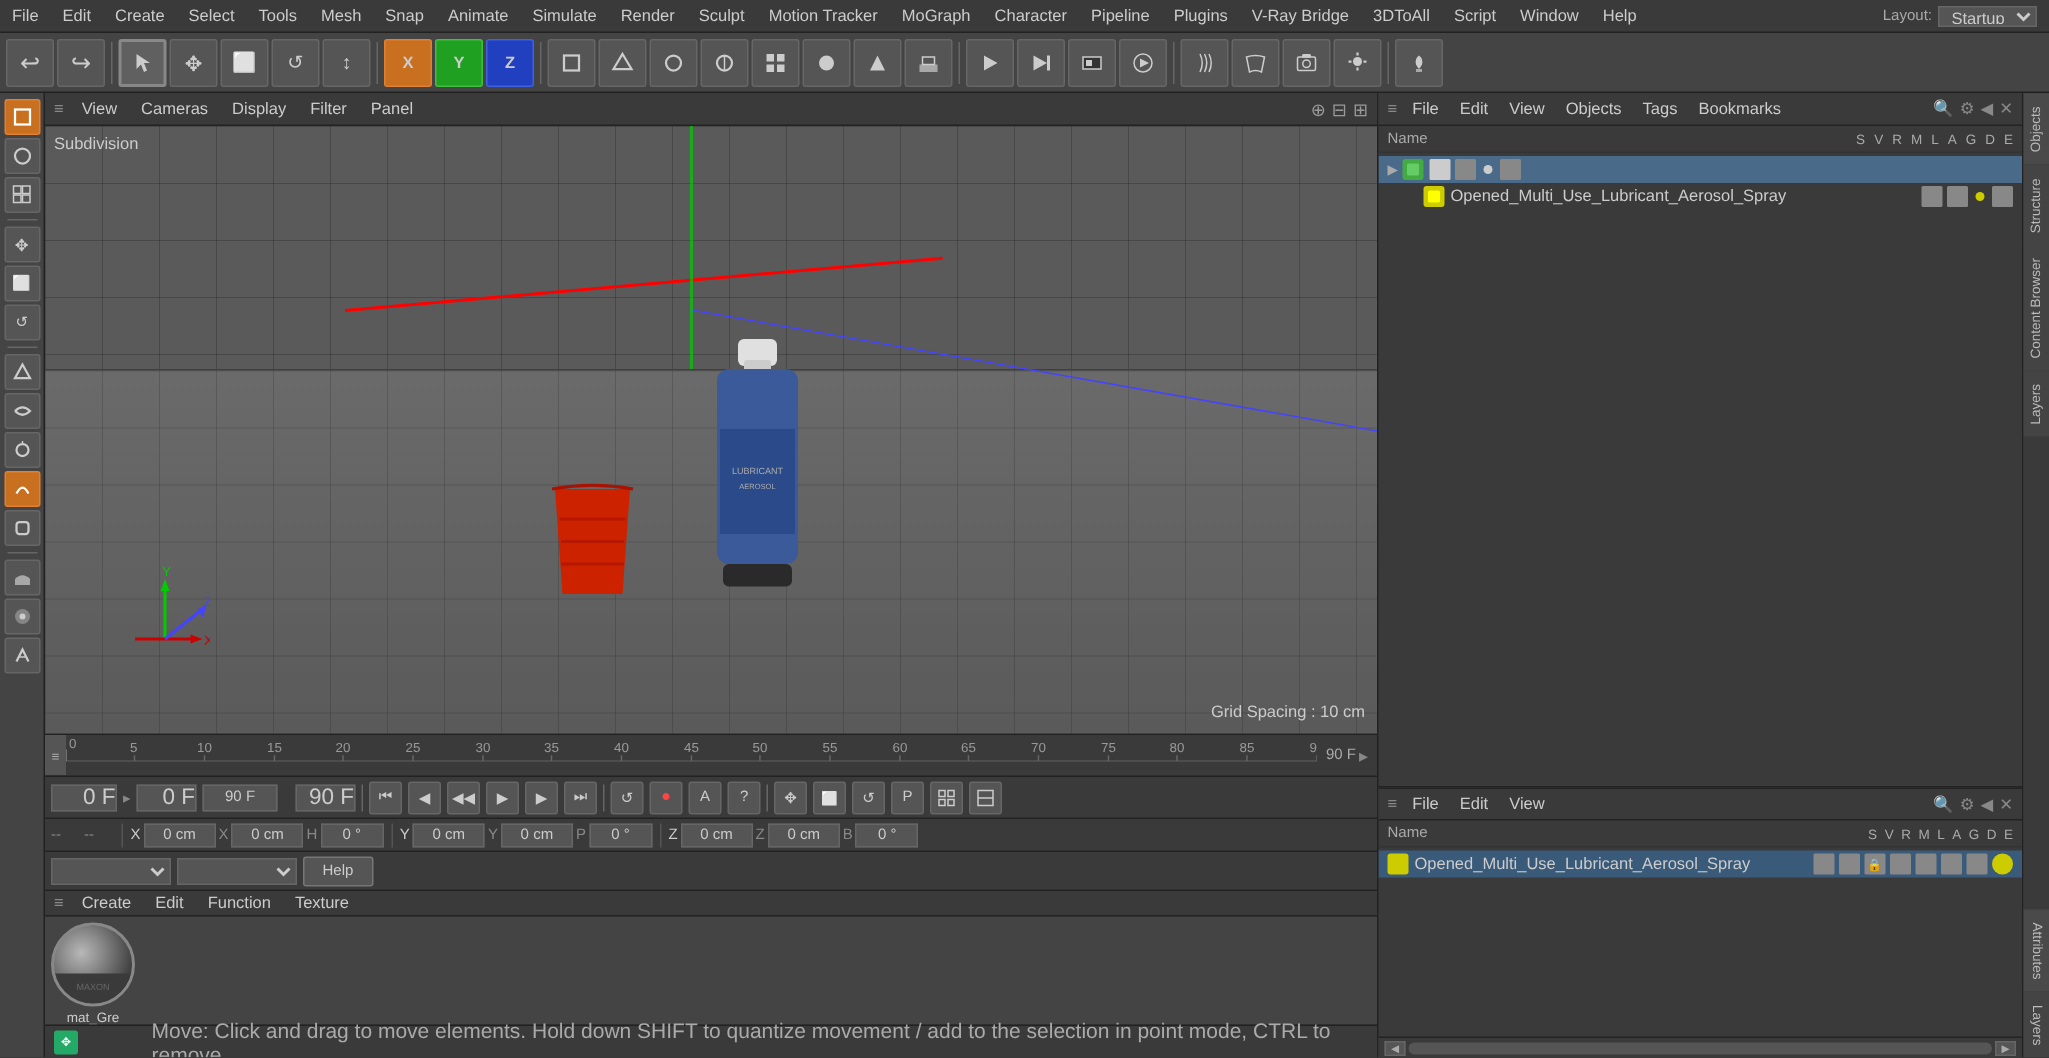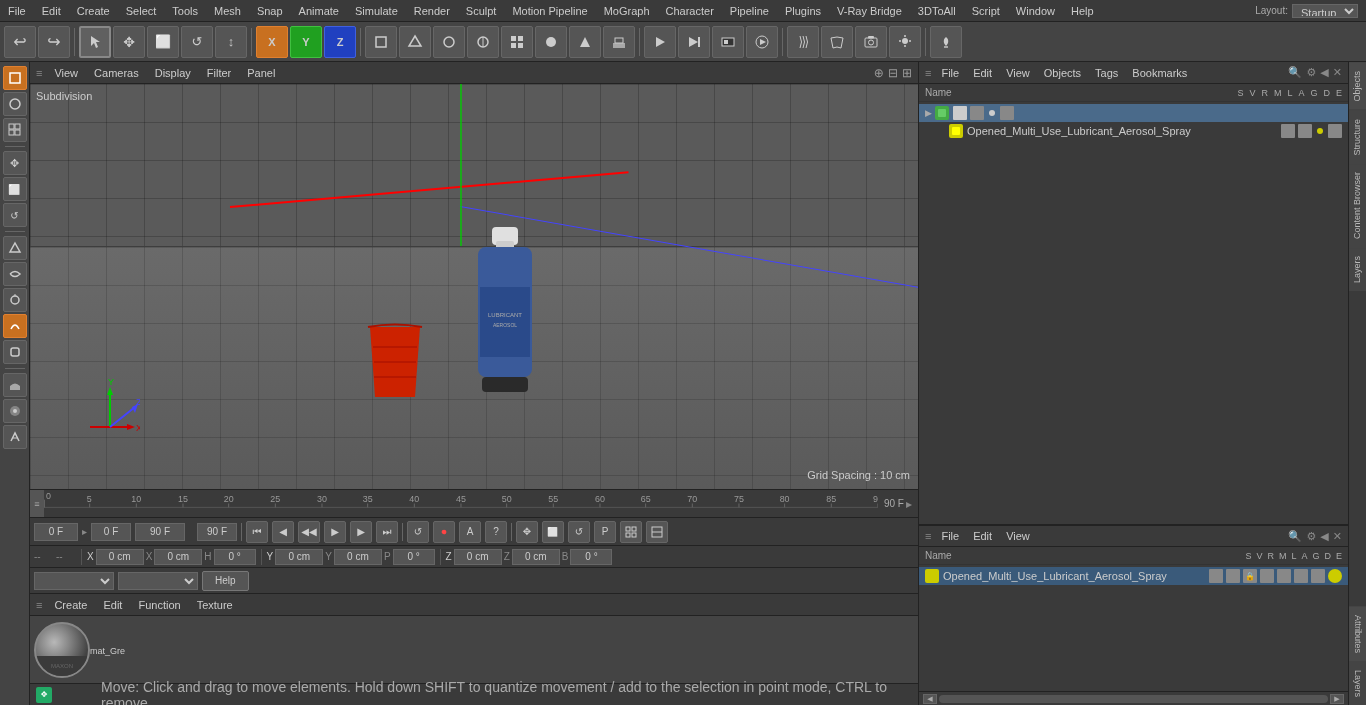--- a/index.html
+++ b/index.html
@@ -24,21 +24,21 @@
 
     
     .center-area { flex: 1; display: flex; flex-direction: column; overflow: hidden; }
     .viewport-header { height: 22px; background: #3a3a3a; display: flex; align-items: center; padding: 0 6px; gap: 8px; border-bottom: 1px solid #222; }
     .vp-menu { color: #ccc; font-size: 11px; cursor: pointer; padding: 2px 4px; }
     .vp-icons { margin-left: auto; display: flex; gap: 4px; }
     .vp-icon { color: #999; font-size: 12px; cursor: pointer; }
 
     
     .playback-bar { height: 28px; background: #3a3a3a; border-top: 1px solid #222; display: flex; align-items: center; padding: 0 4px; gap: 4px; flex-shrink: 0; }
-    .pb-input { width: 50px; height: 18px; background: #555; border: 1px solid #666; color: #ccc; font-size: 10px; text-align: center; }
+    .pb-input { width: 50px; height: 18px; background: #555; border: 1px solid #666; color: #ccc; font-size: 15px; text-align: right; }
     .pb-btn { width: 22px; height: 22px; background: #555; border: 1px solid #666; border-radius: 2px; display: flex; align-items: center; justify-content: center; cursor: pointer; color: #ccc; font-size: 10px; }
     .pb-separator { width: 1px; height: 18px; background: #666; }
     .mat-menu { color: #ccc; font-size: 11px; cursor: pointer; padding: 2px 4px; }
     .coord-dropdown { height: 18px; background: #555; border: 1px solid #666; color: #ccc; font-size: 10px; padding: 0 2px; }
     .coord-apply-btn { height: 20px; padding: 0 12px; background: #555; border: 1px solid #777; color: #ccc; font-size: 10px; cursor: pointer; border-radius: 2px; }
 
     
     .right-panel { width: 430px; background: #3a3a3a; display: flex; flex-direction: column; border-left: 1px solid #222; flex-shrink: 0; }
     .obj-menu { color: #ccc; font-size: 11px; cursor: pointer; padding: 2px 4px; }
 
@@ -52,21 +52,21 @@
   <span class="menu-item">Edit</span>
   <span class="menu-item">Create</span>
   <span class="menu-item">Select</span>
   <span class="menu-item">Tools</span>
   <span class="menu-item">Mesh</span>
   <span class="menu-item">Snap</span>
   <span class="menu-item">Animate</span>
   <span class="menu-item">Simulate</span>
   <span class="menu-item">Render</span>
   <span class="menu-item">Sculpt</span>
-  <span class="menu-item">Motion Pipeline</span>
+  <span class="menu-item">Motion Tracker</span>
   <span class="menu-item">MoGraph</span>
   <span class="menu-item">Character</span>
   <span class="menu-item">Pipeline</span>
   <span class="menu-item">Plugins</span>
   <span class="menu-item">V-Ray Bridge</span>
   <span class="menu-item">3DToAll</span>
   <span class="menu-item">Script</span>
   <span class="menu-item">Window</span>
   <span class="menu-item">Help</span>
   <div style="margin-left:auto; display:flex; align-items:center; padding-right:4px;">
@@ -481,21 +481,21 @@
 
     <div style="height:90px; background:#444; border-top:1px solid #222; flex-shrink:0; display:flex; flex-direction:column;">
       <div style="height:22px; background:#3a3a3a; display:flex; align-items:center; padding:0 6px; gap:8px; border-bottom:1px solid #222;">
         <span style="color:#888; font-size:11px;">≡</span>
         <span class="mat-menu">Create</span>
         <span class="mat-menu">Edit</span>
         <span class="mat-menu">Function</span>
         <span class="mat-menu">Texture</span>
       </div>
       <div style="flex:1; display:flex; align-items:center; padding:4px; gap:4px;">
-        <div style="display:flex; flex-direction:row; align-items:center; cursor:pointer;">
+        <div style="display:flex; flex-direction:column; align-items:center; cursor:pointer;">
           <div style="width:56px; height:56px; border-radius:50%; background:radial-gradient(circle at 35% 35%, #b8b8b8 0%, #888 30%, #444 70%, #222 100%); border:2px solid #888; position:relative; overflow:hidden;">
 
             <div style="position:absolute; bottom:0; left:0; right:0; height:20px; background:#3a3a3a; display:flex; align-items:center; justify-content:center; border-radius:0 0 50% 50%;">
               <span style="font-size:6px; color:#666;">MAXON</span>
             </div>
           </div>
           <span style="font-size:9px; color:#ccc; margin-top:2px;">mat_Gre</span>
         </div>
       </div>
     </div>

